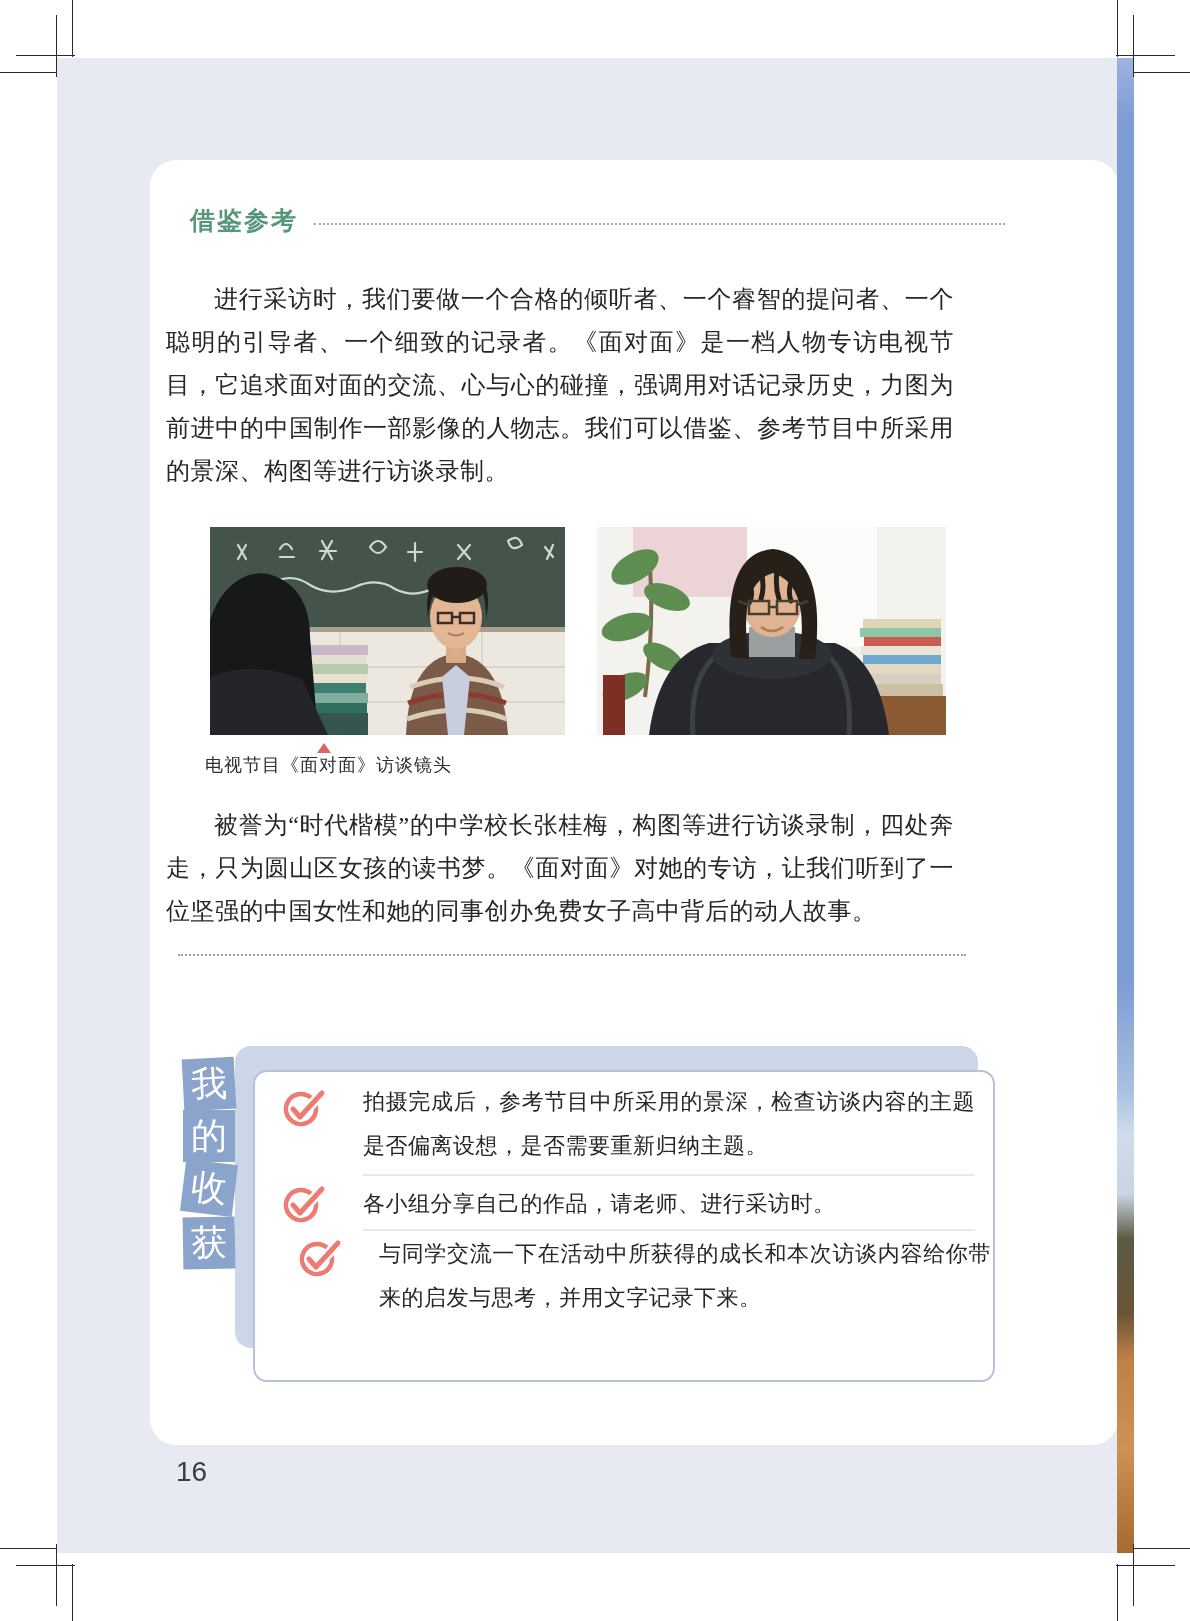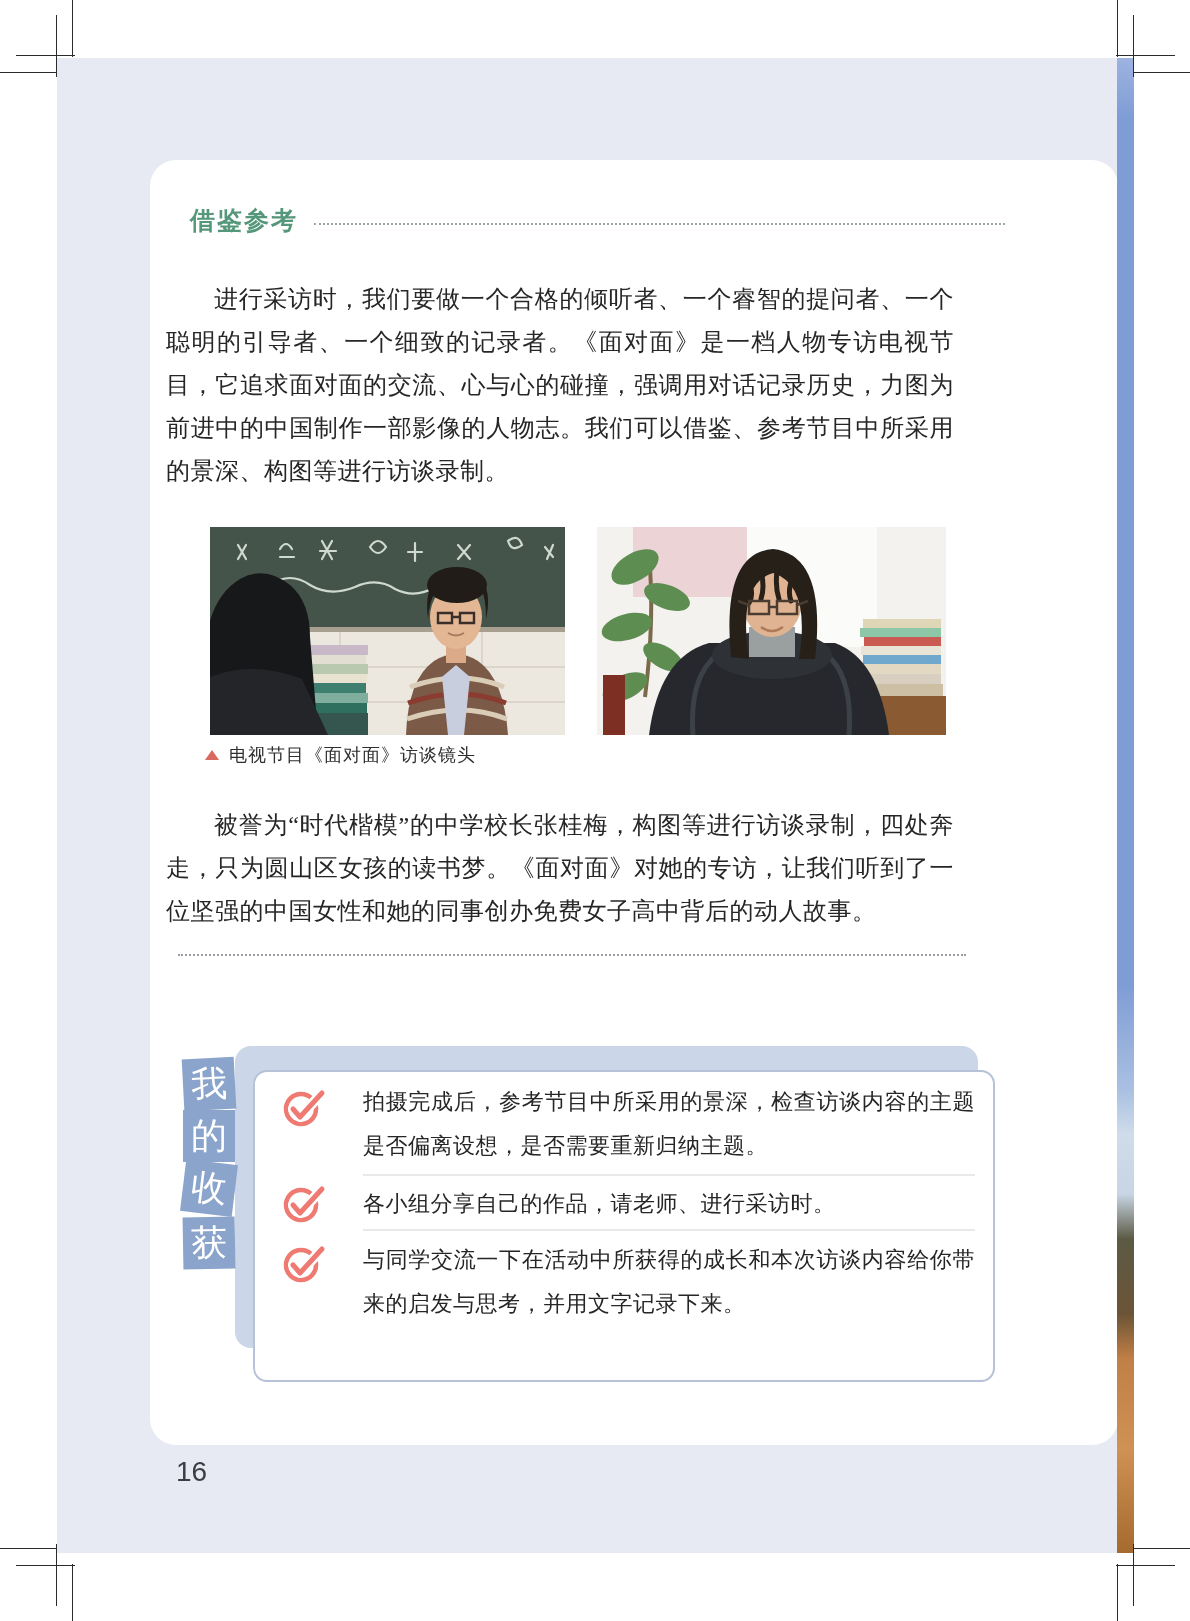--- a/index.html
+++ b/index.html
@@ -21,31 +21,31 @@
   
   .para{position:absolute;left:16px;width:788px;margin:0;font-size:24px;line-height:43px;
         text-align:justify;text-indent:2em;letter-spacing:0.5px;}
   .p1{top:118px;}
   .p2{top:644px;}
   
   .photos{position:absolute;left:60px;top:367px;display:flex;gap:32px;}
   .photo{display:block;}
   
   .caption{position:absolute;left:55px;top:583px;display:flex;align-items:center;
-           font-family:"Liberation Sans",sans-serif;font-size:18px;color:#2e2e2e;letter-spacing:1px;}
+           font-family:"Liberation Sans",sans-serif;font-size:18px;color:#2e2e2e;letter-spacing:1px;flex-direction:column;}
   .tri-up{width:0;height:0;border-left:7px solid transparent;border-right:7px solid transparent;
           border-bottom:10px solid #d9685f;margin-right:10px;}
   
   .dot-div{position:absolute;left:28px;top:794px;width:788px;border-top:2px dotted #9a9aa2;height:0;}
   
   .offset-panel{position:absolute;left:85px;top:886px;width:743px;height:302px;background:#cbd6e8;border-radius:16px;}
   .white-box{position:absolute;left:103px;top:910px;width:738px;height:308px;background:#ffffff;
              border:2px solid #b5c2d8;border-radius:14px;}
   .check-row{position:absolute;left:0;right:0;display:flex;align-items:flex-start;}
-  .row1{top:8px;}  .row2{top:110px;} .row3{top:166px;}
+  .row1{top:8px;}  .row2{top:110px;} .row3{top:160px;padding-left:16px;}
   .check-icon{margin-left:26px;flex:0 0 46px;}
   .row1 .check-icon{margin-top:6px;}
   .row3 .check-icon{margin-top:4px;}
   .check-text{margin-left:36px;width:612px;font-size:22px;line-height:44px;text-align:justify;letter-spacing:0.5px;}
   .box-div{position:absolute;left:108px;width:612px;border-top:2px solid #e9e9e9;height:0;}
   .div1{top:102px;} .div2{top:157px;}
   
   .tile{position:absolute;left:33px;width:52px;height:52px;background:#8aa4cb;color:#ffffff;
         display:flex;align-items:center;justify-content:center;font-size:36px;font-family:"Liberation Serif",serif;}
   .tile1{top:898px;transform:rotate(-3deg);}

